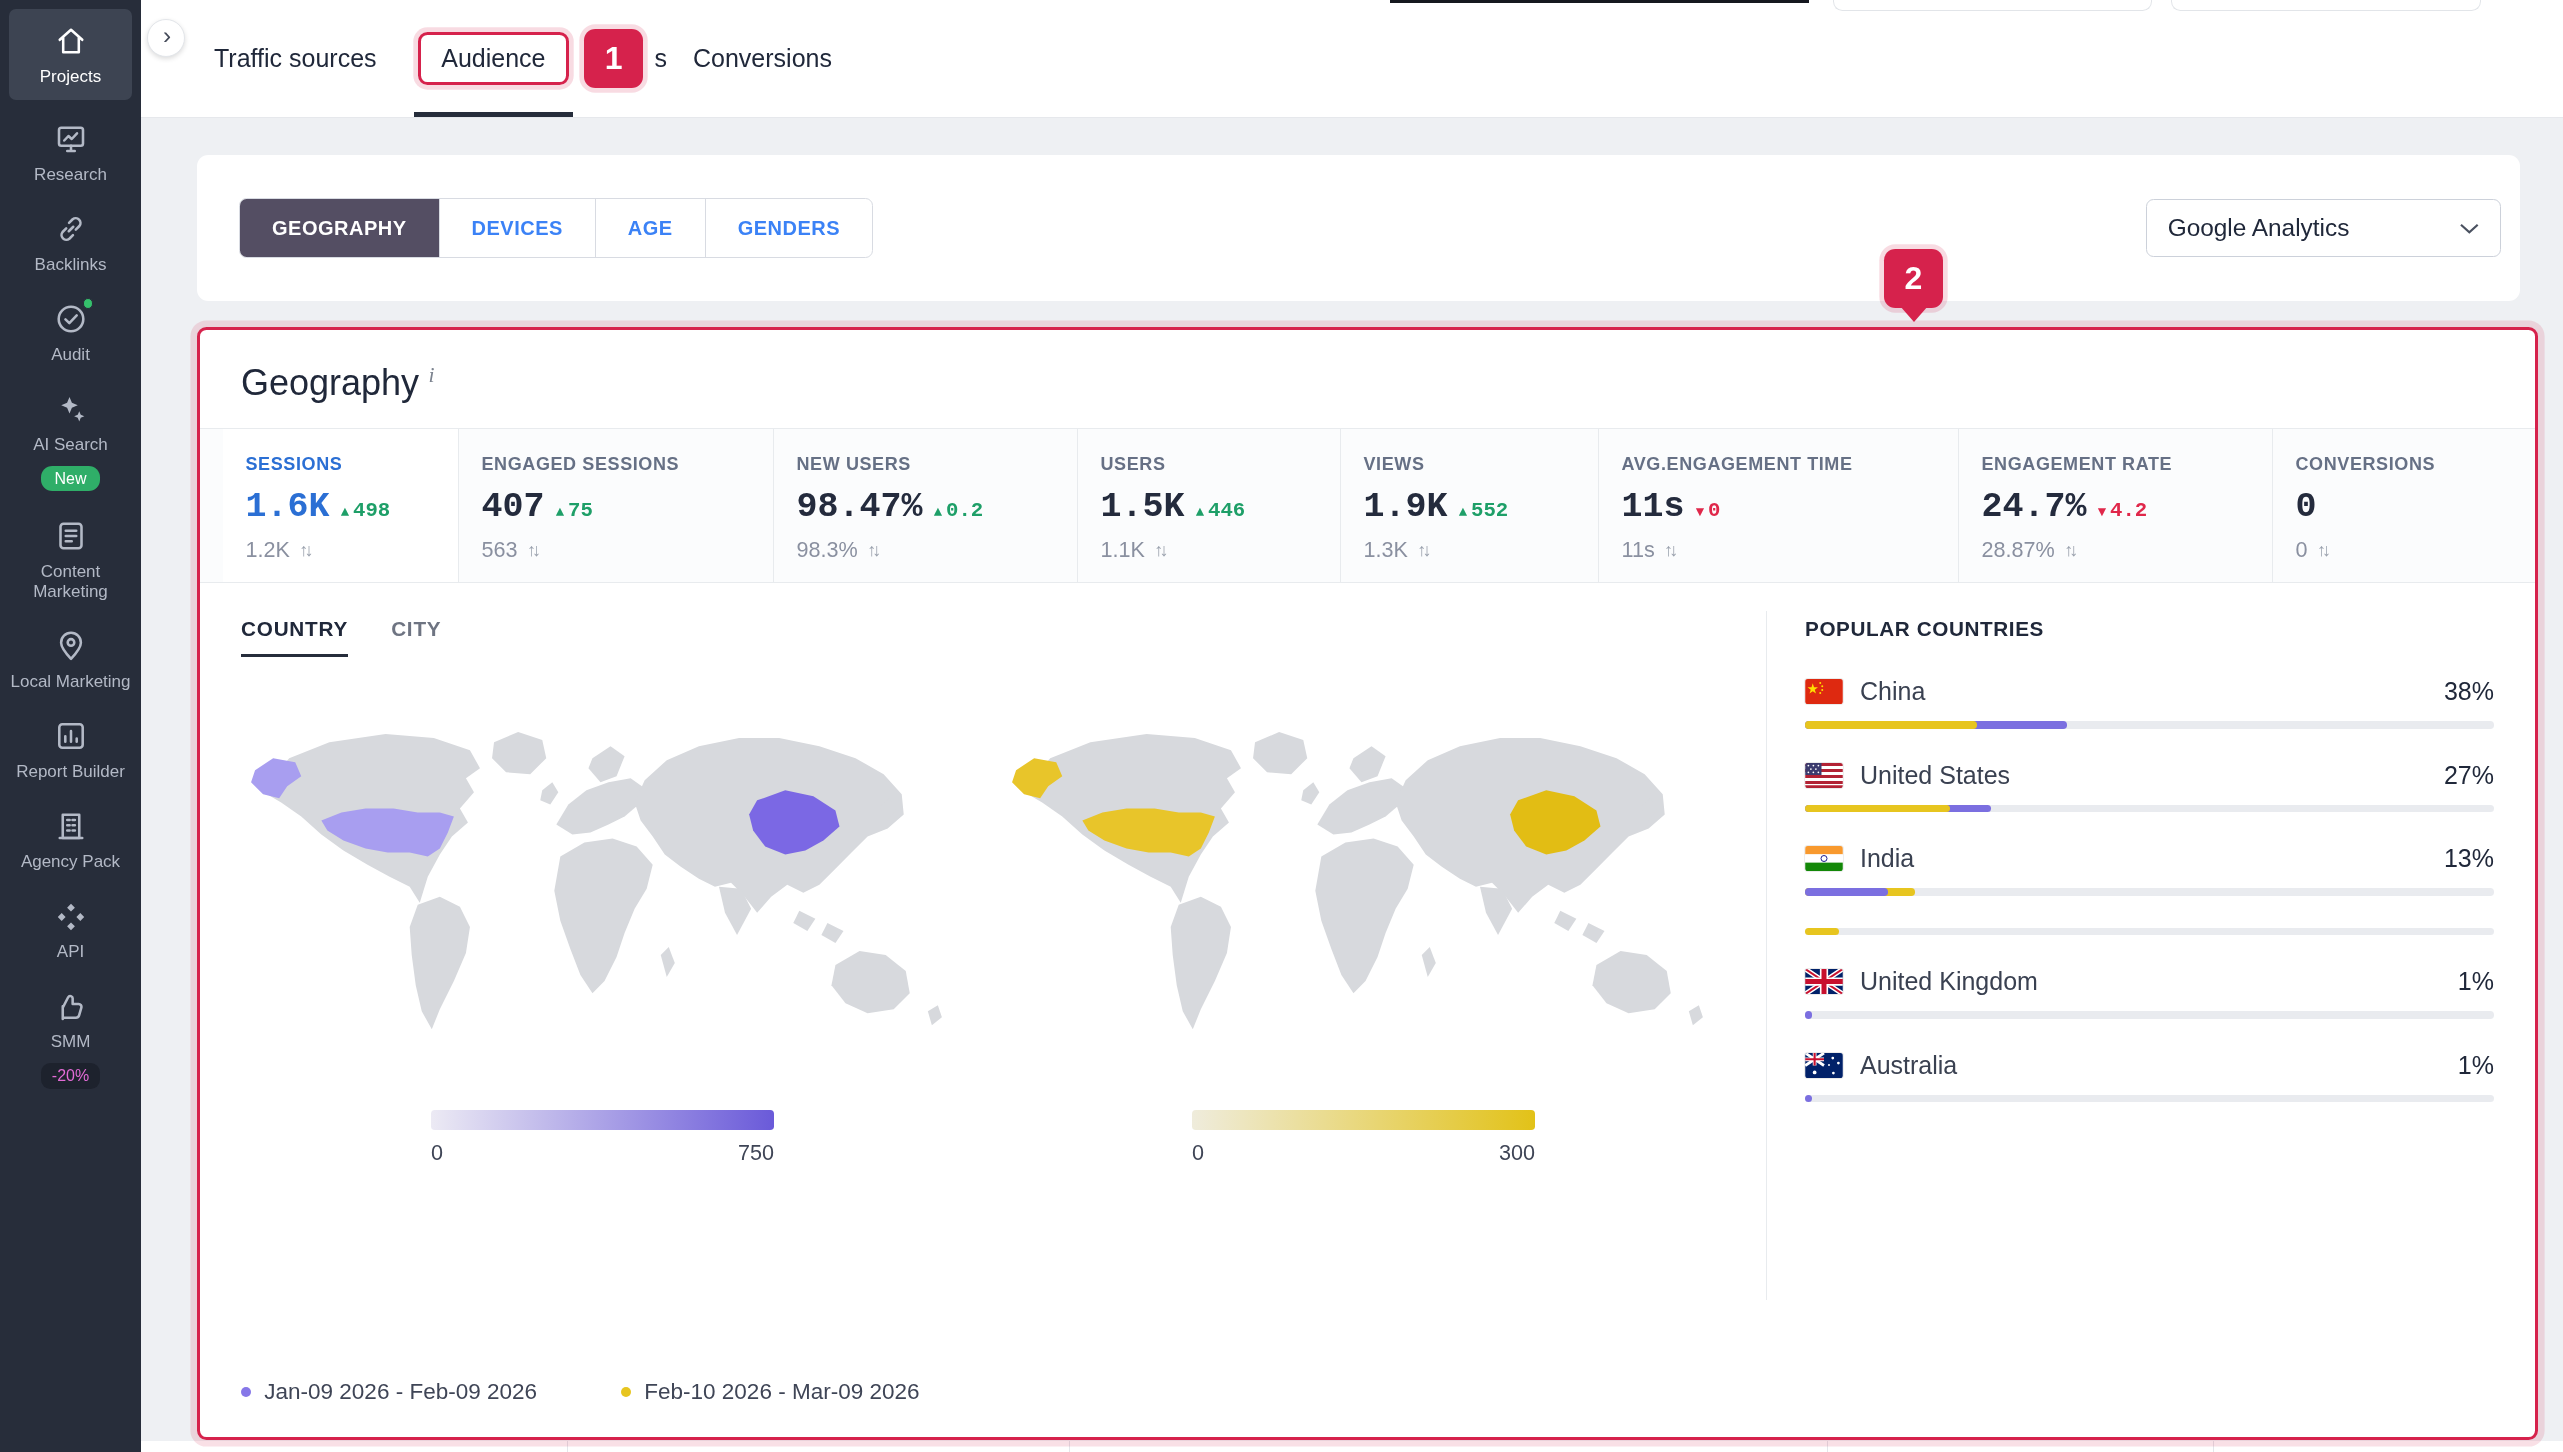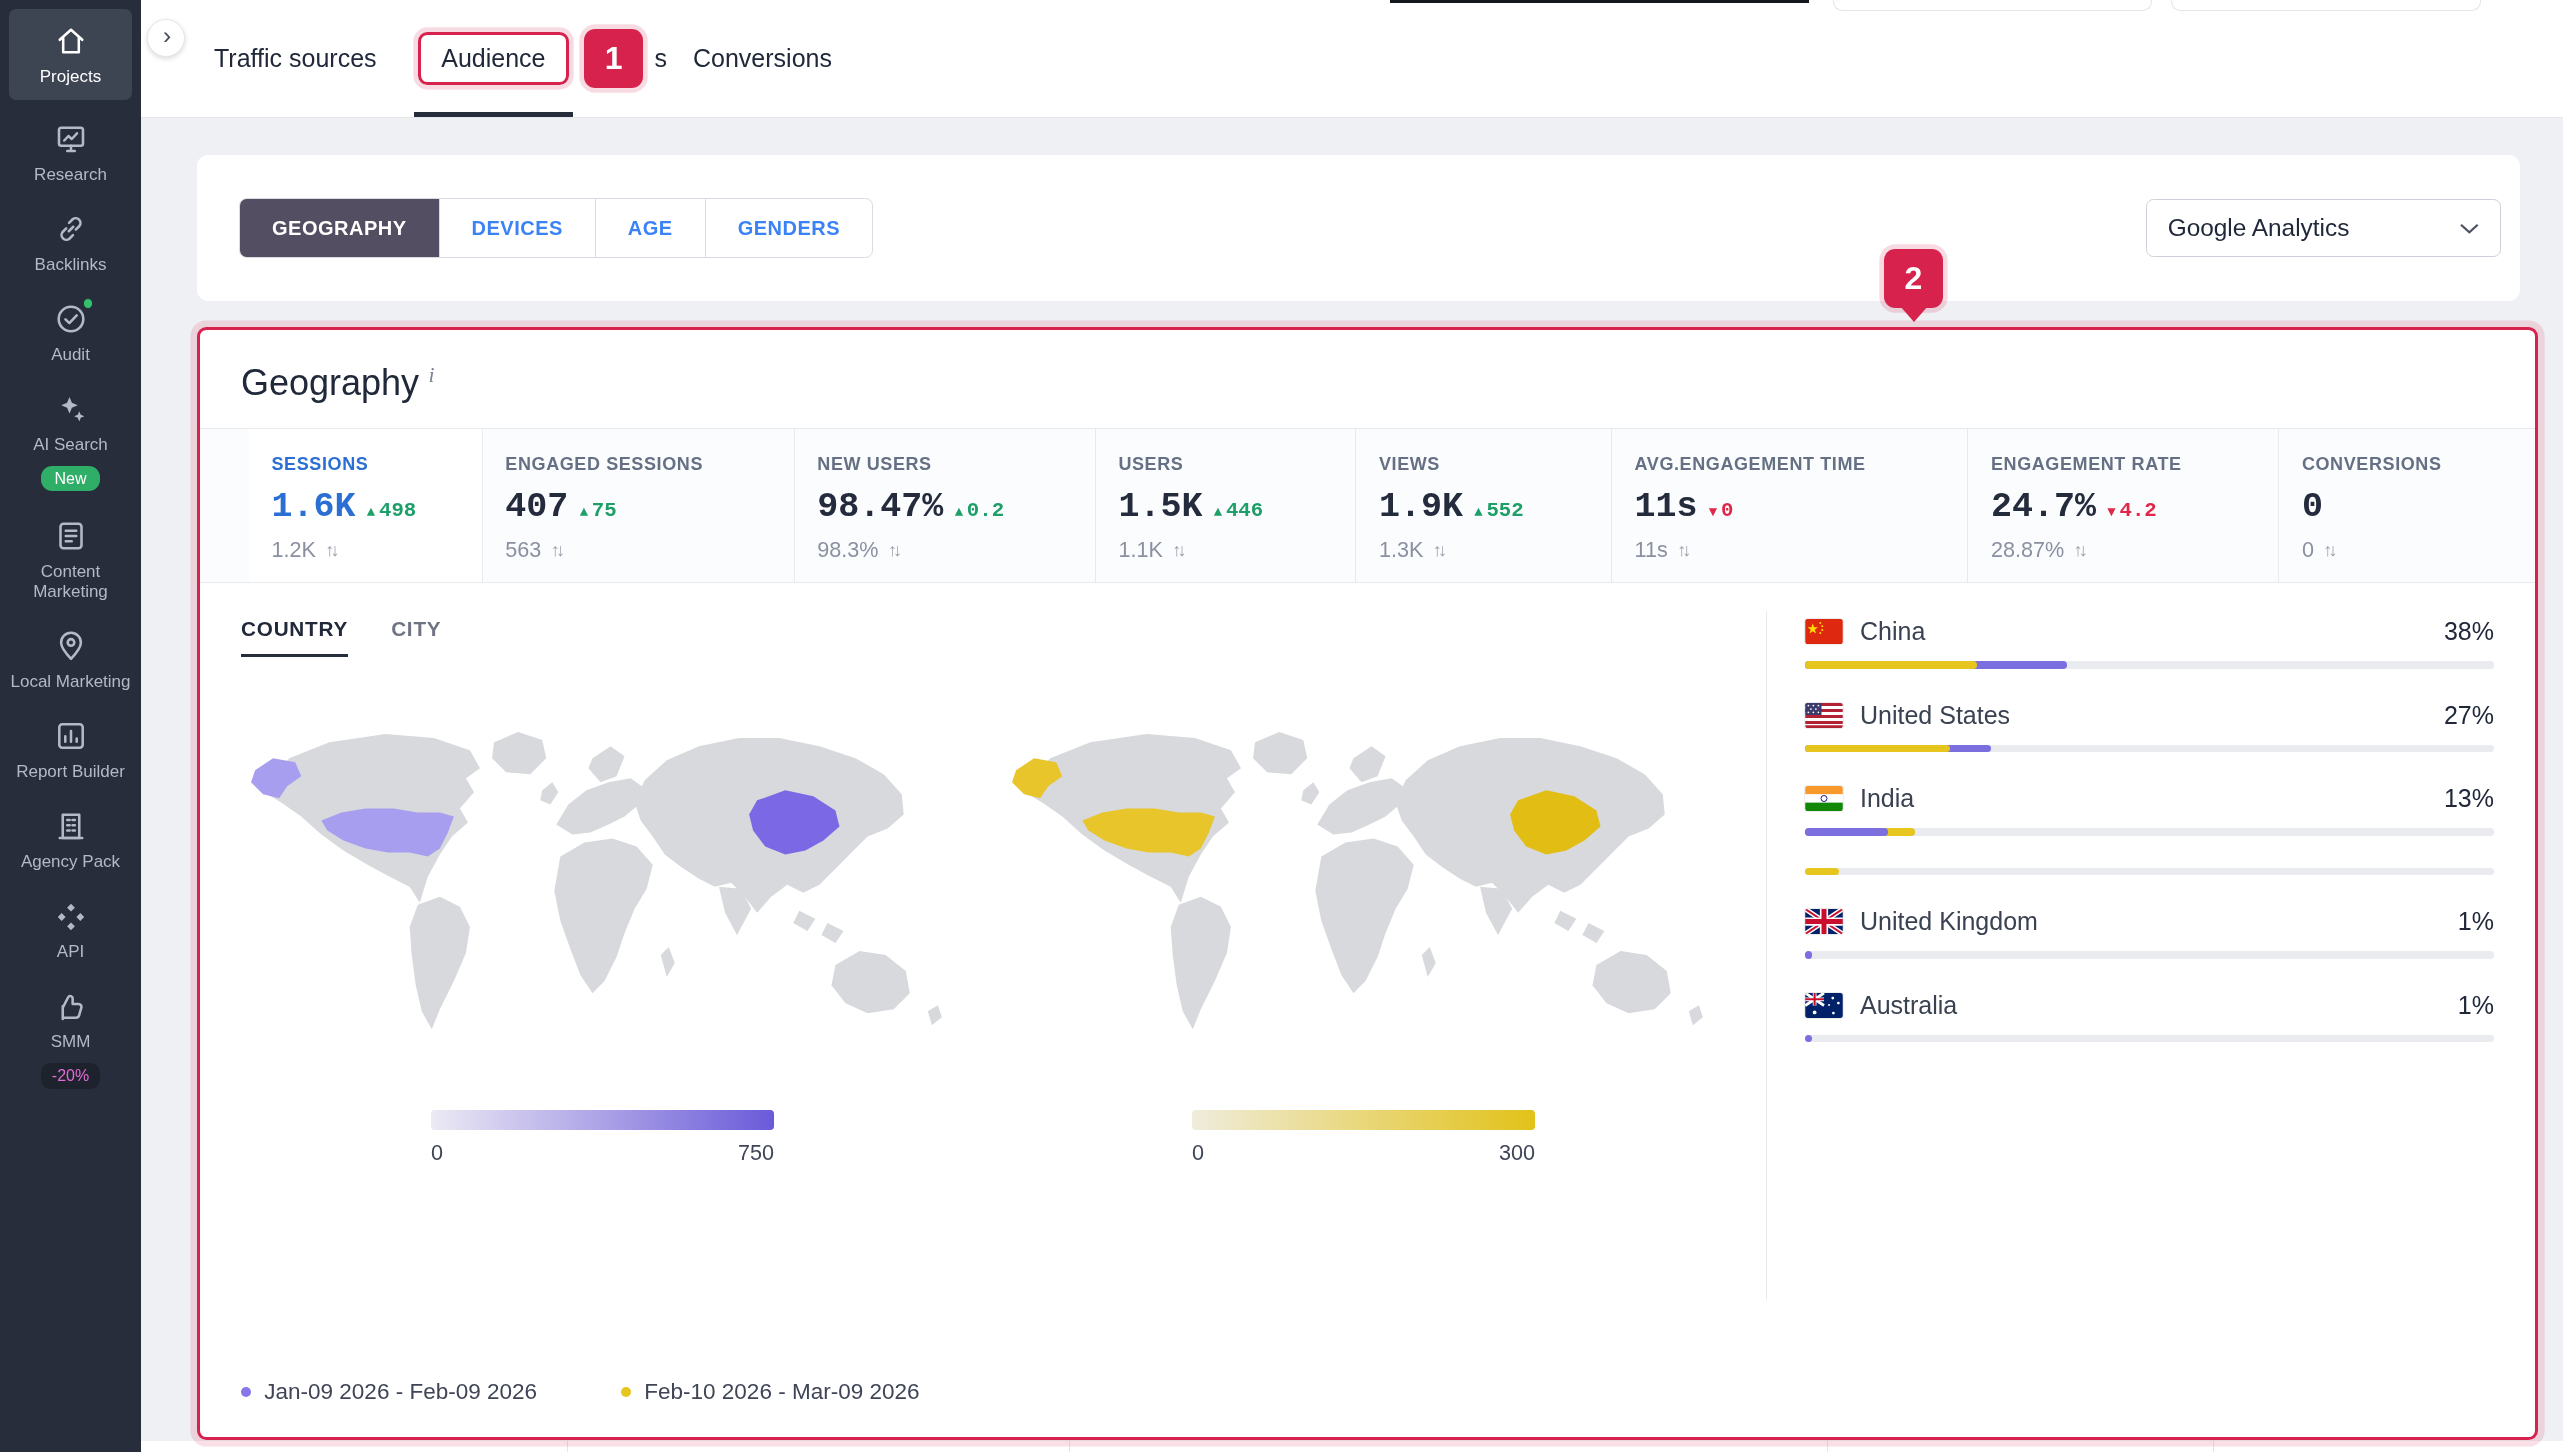--- a/index.html
+++ b/index.html
@@ -73,21 +73,21 @@
   
   .panel { position:relative; z-index:2; margin:26px 25px 0 56px; height:1113px; background:#fff;
            border:3.8px solid #d6224c; border-radius:9.4px; box-shadow:0 0 0 6.6px rgba(214,34,76,.14);
            display:flex; flex-direction:column; overflow:hidden; }
   .panel-head { padding:32px 41px 24.4px; }
   .panel-head h2 { margin:0; font-size:36px; font-weight:500; color:#20283a; }
   .panel-head sup { font-size:21.6px; color:#7c838f; font-style:italic; margin-left:9.4px;
                     font-family:"Liberation Serif", serif; }
 
   .metrics { display:flex; border-top:0.9px solid #e8ebee; border-bottom:0.9px solid #e8ebee;
-             padding-left:49px; background:#fbfcfd; }
+             padding-left:23px; background:#fbfcfd; }
   .metric { padding:24.4px 22.5px 19px; border-left:0.9px solid #e8ebee; cursor:pointer; }
   .metric:first-child { border-left:none; }
   .metric.selected { background:#fff; }
   .m-label { font-size:18px; font-weight:600; color:#667085; letter-spacing:0.6px; margin-bottom:12.2px; white-space:nowrap; }
   .metric.selected .m-label { color:#2b6fd4; }
   .m-value-row { display:flex; align-items:baseline; gap:11.3px;font-family:Liberation Mono, monospace; }
   .m-value { font-size:35px; font-weight:700; color:#242b3d; }
   .metric.selected .m-value { color:#2b6fd4; }
   .m-delta { font-size:20.7px; font-weight:600; white-space:nowrap; }
   .m-delta .tri { font-size:14px; margin-right:3.8px; }
@@ -448,20 +448,21 @@
             <div class="scale yellow"></div>
             <div class="scale-labels">
               <span>0</span>
               <span>300</span>
             </div>
           </figure>
         </div>
       </div>
       <div class="v-divider"></div>
       <aside class="popular">
+        <h3>POPULAR COUNTRIES</h3>
         <div id="country-rows">
             <div class="country-row">
               <div class="cr-top">
                 <span class="flag">
                   <svg viewBox="0 0 30 20">
                     <rect width="30" height="20" fill="#de2910"></rect>
                     <polygon points="6,3.4 7,6.5 10.2,6.6 7.6,8.5 8.6,11.6 6,9.7 3.4,11.6 4.4,8.5 1.8,6.6 5,6.5" fill="#ffde00"></polygon>
                     <g fill="#ffde00">
                       <circle cx="12" cy="3.2" r=".8"></circle>
                       <circle cx="13.6" cy="5.8" r=".8"></circle>

